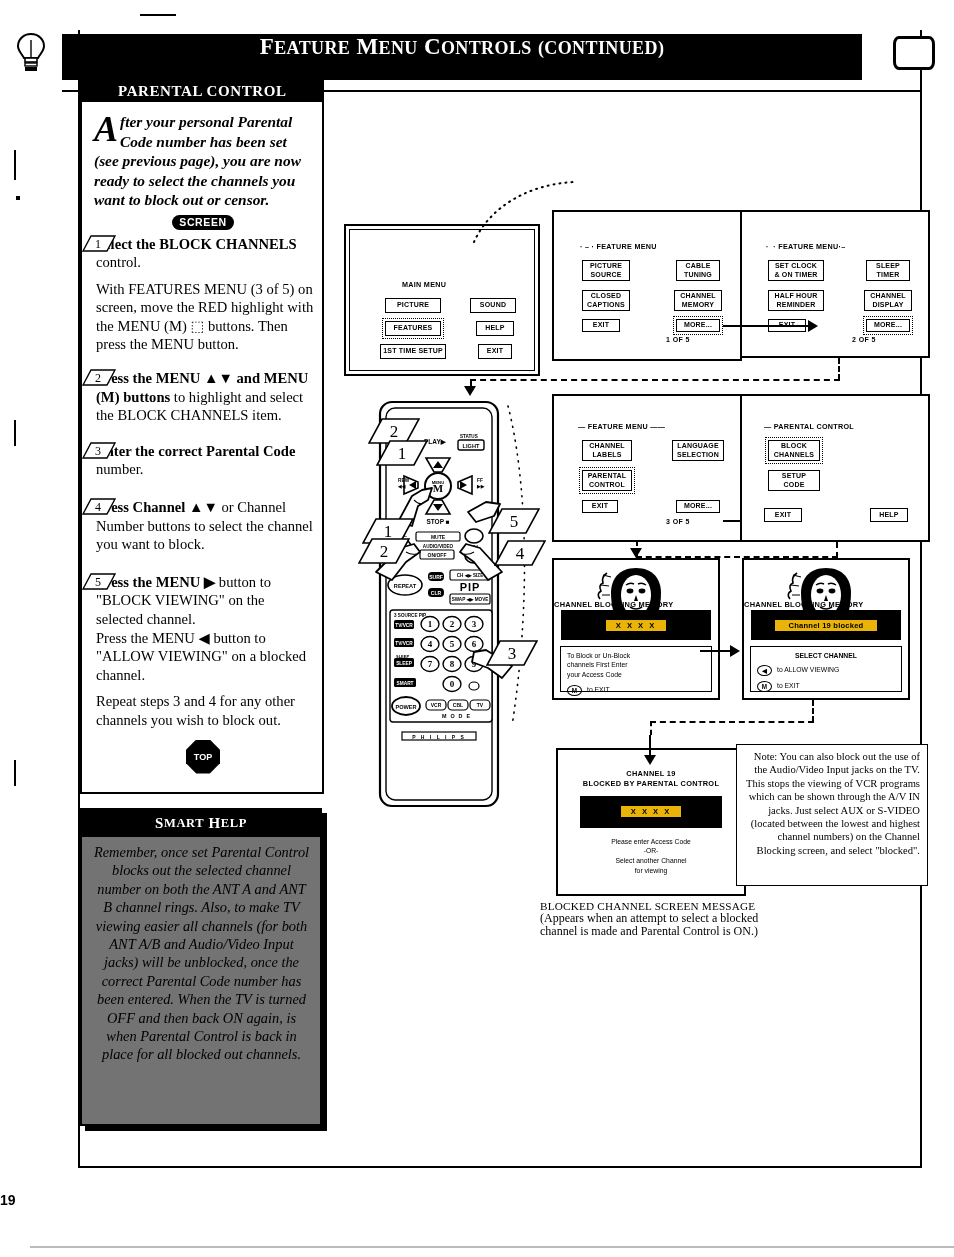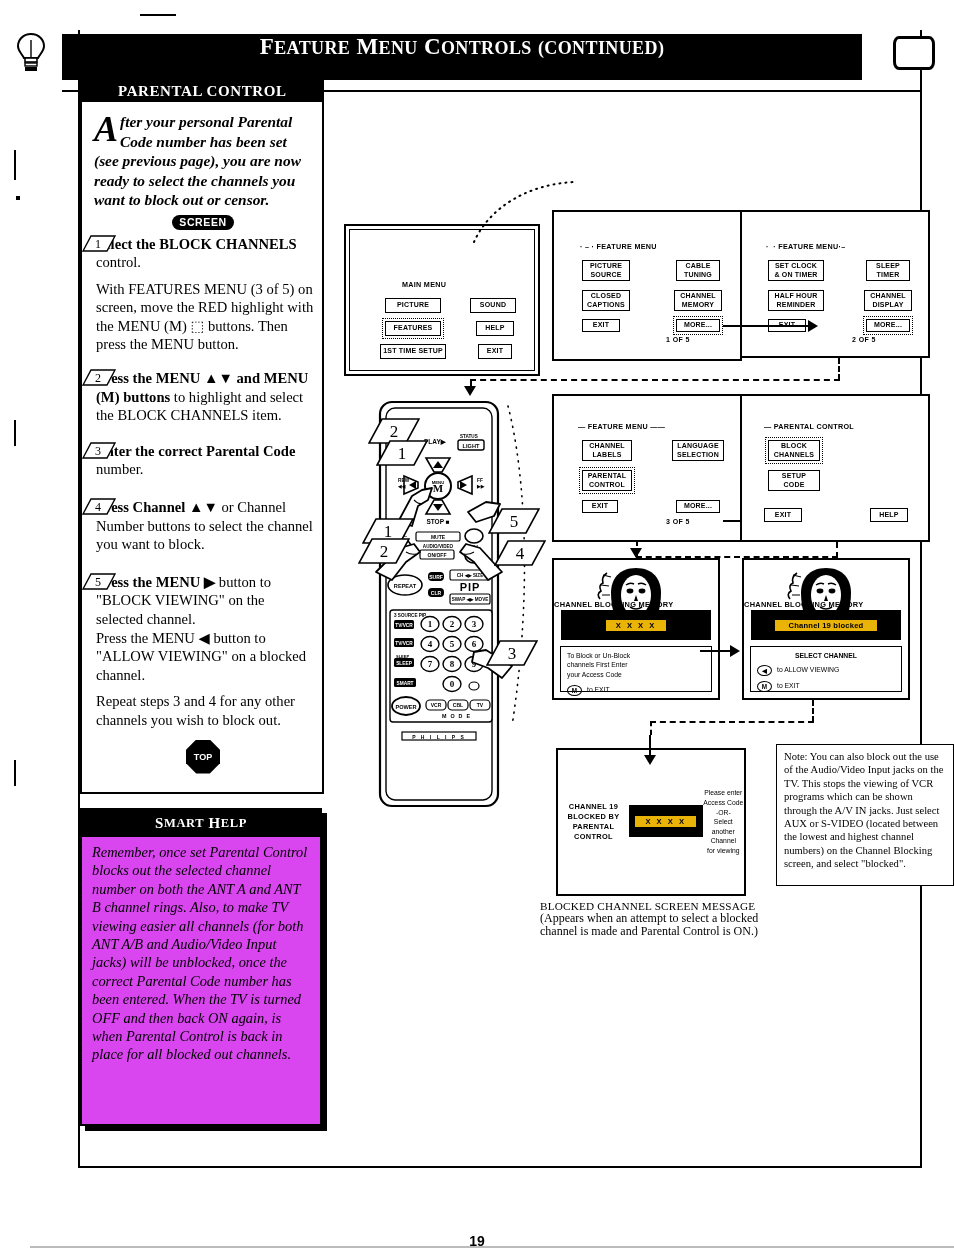--- a/index.html
+++ b/index.html
@@ -90,22 +90,23 @@
   .stop-sign{
     margin:10px auto 0 auto;width:34px;height:34px;background:#000;
     clip-path:polygon(30% 0,70% 0,100% 30%,100% 70%,70% 100%,30% 100%,0 70%,0 30%);
     color:#fff;font-family:"Liberation Sans",sans-serif;font-size:9px;font-weight:bold;
     display:flex;align-items:center;justify-content:center;
   }
 
   
   .help-box{
     position:absolute;left:80px;top:808px;width:242px;height:318px;
-    border:2px solid #000;background:#d946ef;box-sizing:border-box;
+    border:2px solid #000;background:#737373;box-sizing:border-box;
     box-shadow:5px 5px 0 #000;
+    text-align:center;
   }
   .help-head{
     height:27px;background:#000;color:#fff;
     display:flex;align-items:center;justify-content:center;
     font-family:"Liberation Serif", serif;font-size:15px;font-weight:bold;
     letter-spacing:.6px;text-transform:uppercase;
   }
   .help-head .sc{font-size:12.5px;}
   .bulb{
     position:absolute;left:14px;top:32px;width:34px;height:42px;
@@ -177,21 +178,21 @@
     padding:5px 7px;
   }
   .cap-text{
     position:absolute;font-family:"Liberation Serif",serif;
   }
   .cap-text .hdr{font-size:11.2px;letter-spacing:.2px;}
   .cap-text .sub{font-size:12px;line-height:12.6px;}
 
   .msg-screen{
     position:absolute;inset:0;
-    display:flex;align-items:center;justify-content:center;
+    display:flex;flex-direction:column;align-items:center;justify-content:center;
     font-family:"Liberation Sans",sans-serif;
   }
   .msg-hdr{font-size:7.4px;font-weight:bold;line-height:10px;text-align:center;letter-spacing:.3px;}
   .msg-bar{
     margin:7px 0 9px 0;width:142px;height:32px;background:#000;
     display:flex;align-items:center;justify-content:center;
   }
   .msg-sub{font-size:6.8px;line-height:9.6px;text-align:center;}
 
   
@@ -209,22 +210,22 @@
     border-left:6px solid transparent;border-right:6px solid transparent;
     border-top:10px solid #000;
   }
 
   
   .remote-wrap{position:absolute;left:362px;top:396px;width:178px;height:420px;}
   .callout{position:absolute;}
   .callout svg{display:block;}
 
   .pagenum{
-    position:absolute;left:0;right:0;top:1192px;text-align:center;
-    font-family:"Liberation Sans",sans-serif;font-size:14px;font-weight:bold;margin-top:41px;
+    position:absolute;left:0;right:0;top:1192px;text-align:left;
+    font-family:"Liberation Sans",sans-serif;font-size:14px;font-weight:bold;
   }
 </style>
 </head>
 <body>
 
 <div class="crop-dash" style="left:140px;top:14px;width:36px;height:2px;"></div>
 <div class="crop-dash" style="left:14px;top:150px;width:2px;height:30px;"></div>
 <div class="crop-dash" style="left:14px;top:420px;width:2px;height:26px;"></div>
 <div class="crop-dash" style="left:14px;top:760px;width:2px;height:26px;"></div>
 <div class="crop-dash" style="left:16px;top:196px;width:4px;height:4px;"></div>
@@ -546,21 +547,21 @@
     </div>
   </div>
 </div>
 
 <div class="cap-text" style="left:540px;top:900px;width:300px;">
   <div class="hdr">BLOCKED CHANNEL SCREEN MESSAGE</div>
   <div class="sub">(Appears when an attempt to select a blocked</div>
   <div class="sub">channel is made and Parental Control is ON.)</div>
 </div>
 
-<div class="note-box" style="left:776px;top:744px;width:178px;height:142px;">
+<div class="note-box" style="left:736px;top:744px;width:192px;height:142px;text-align:right;">
   <span>Note: You can also block out  the use of the Audio/Video Input jacks on the TV. This stops the viewing of VCR programs which can be shown through the A/V IN jacks. Just select AUX or S-VIDEO (located between the lowest and highest channel numbers) on the Channel Blocking screen, and select "blocked".</span>
 </div>
 
 <svg class="conn" style="left:470px;top:176px;width:110px;height:70px;">
   <path d="M4 66 C20 30 60 8 104 6" stroke="#000" stroke-width="2" fill="none" stroke-dasharray="1 5" stroke-linecap="round"></path>
 </svg>
 
 <div class="sline" style="left:723px;top:325px;width:88px;height:2px;"></div>
 <div class="arrowR" style="left:808px;top:320px;"></div>
 

